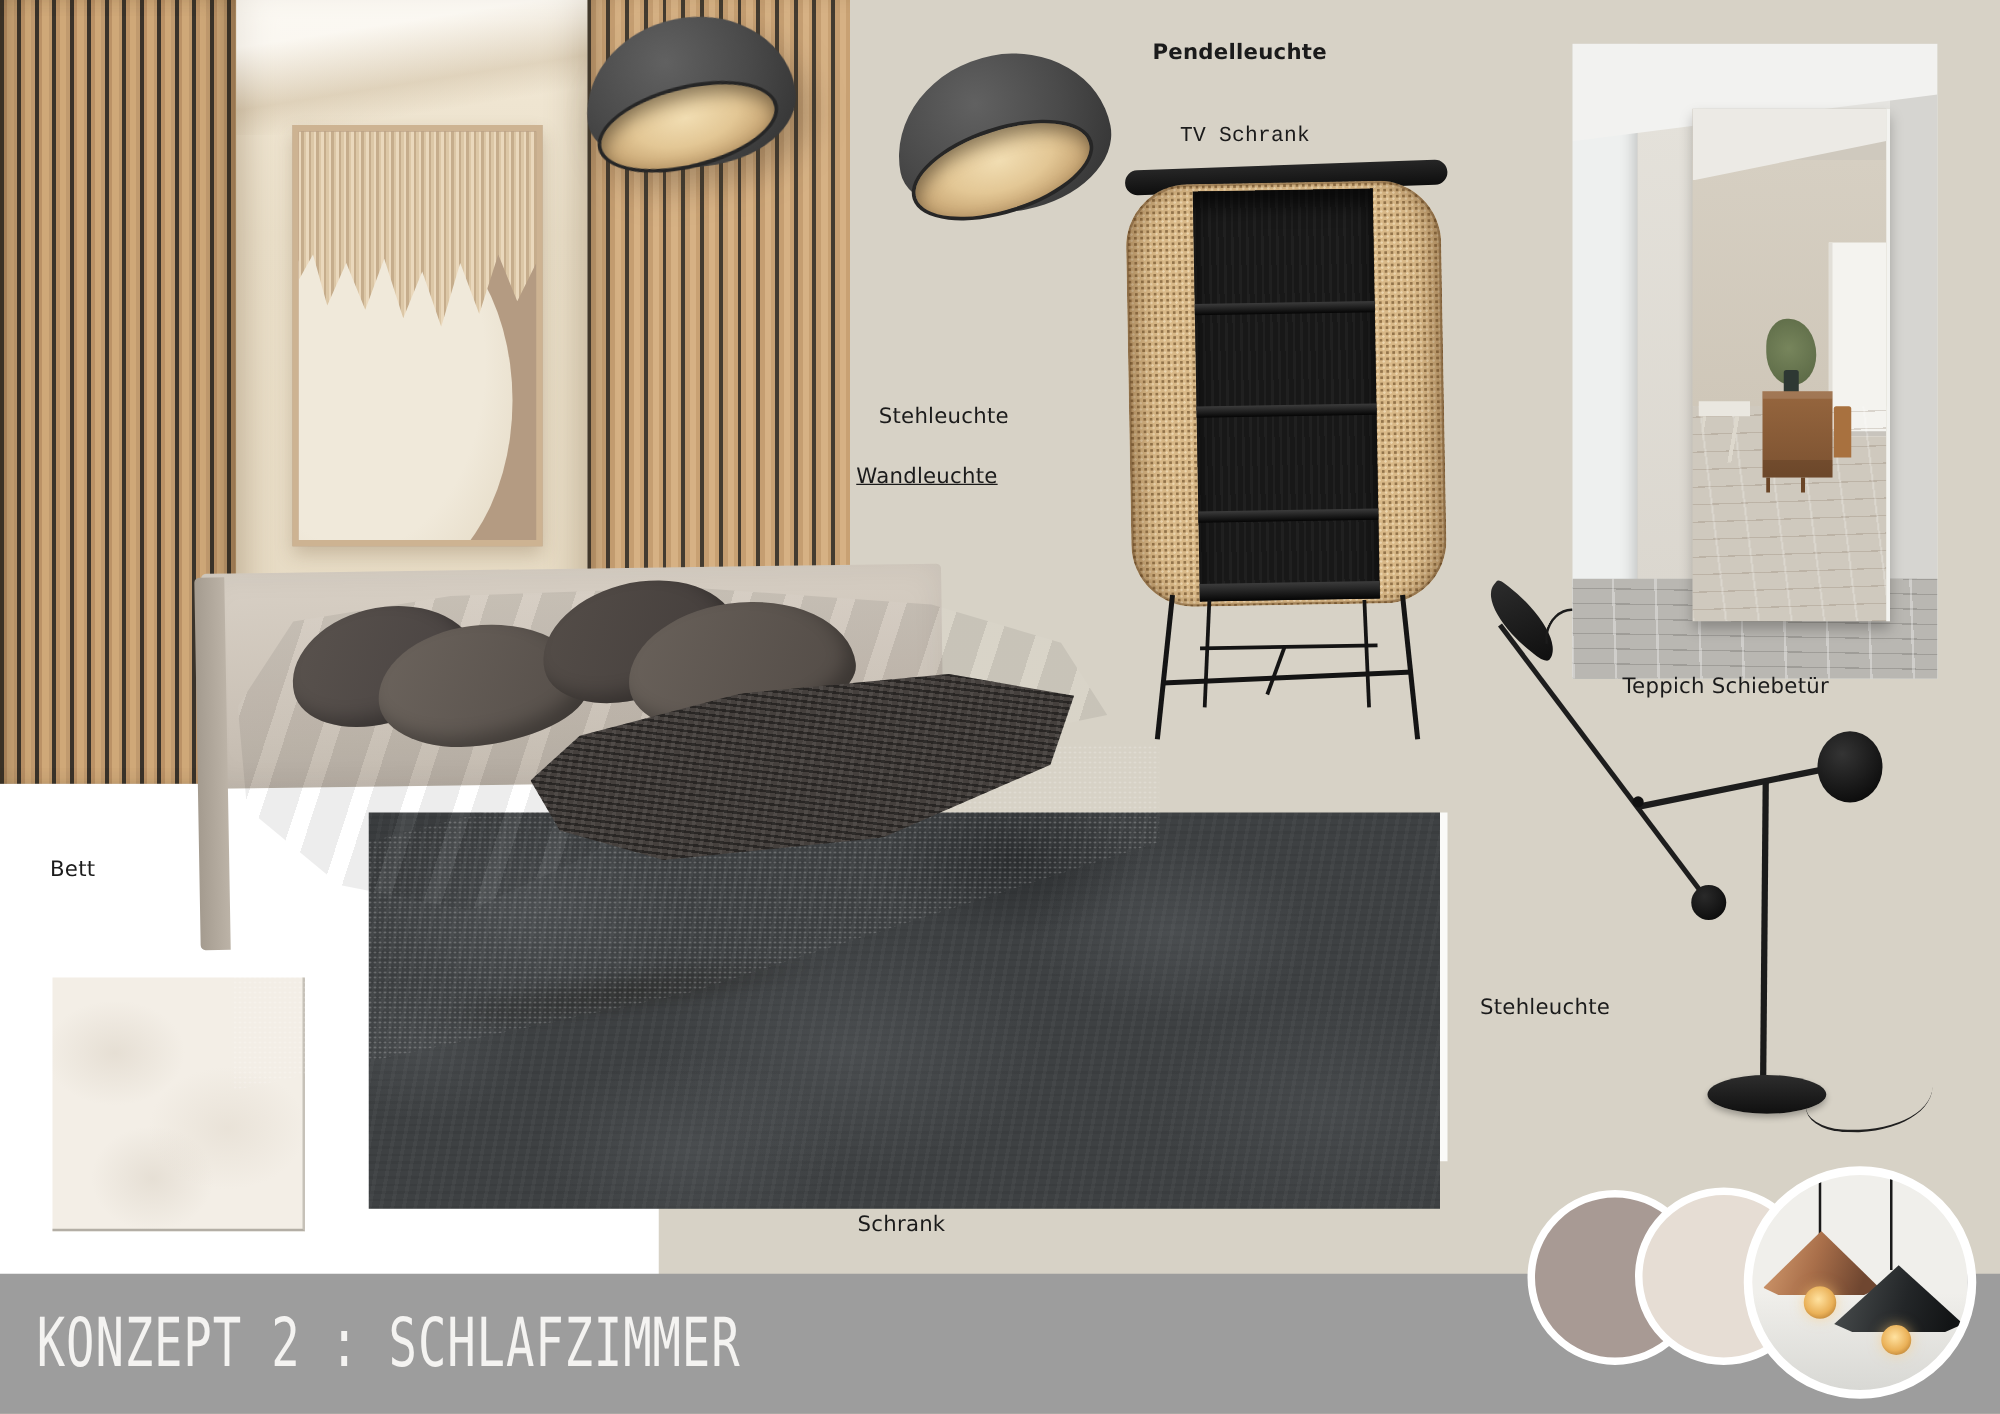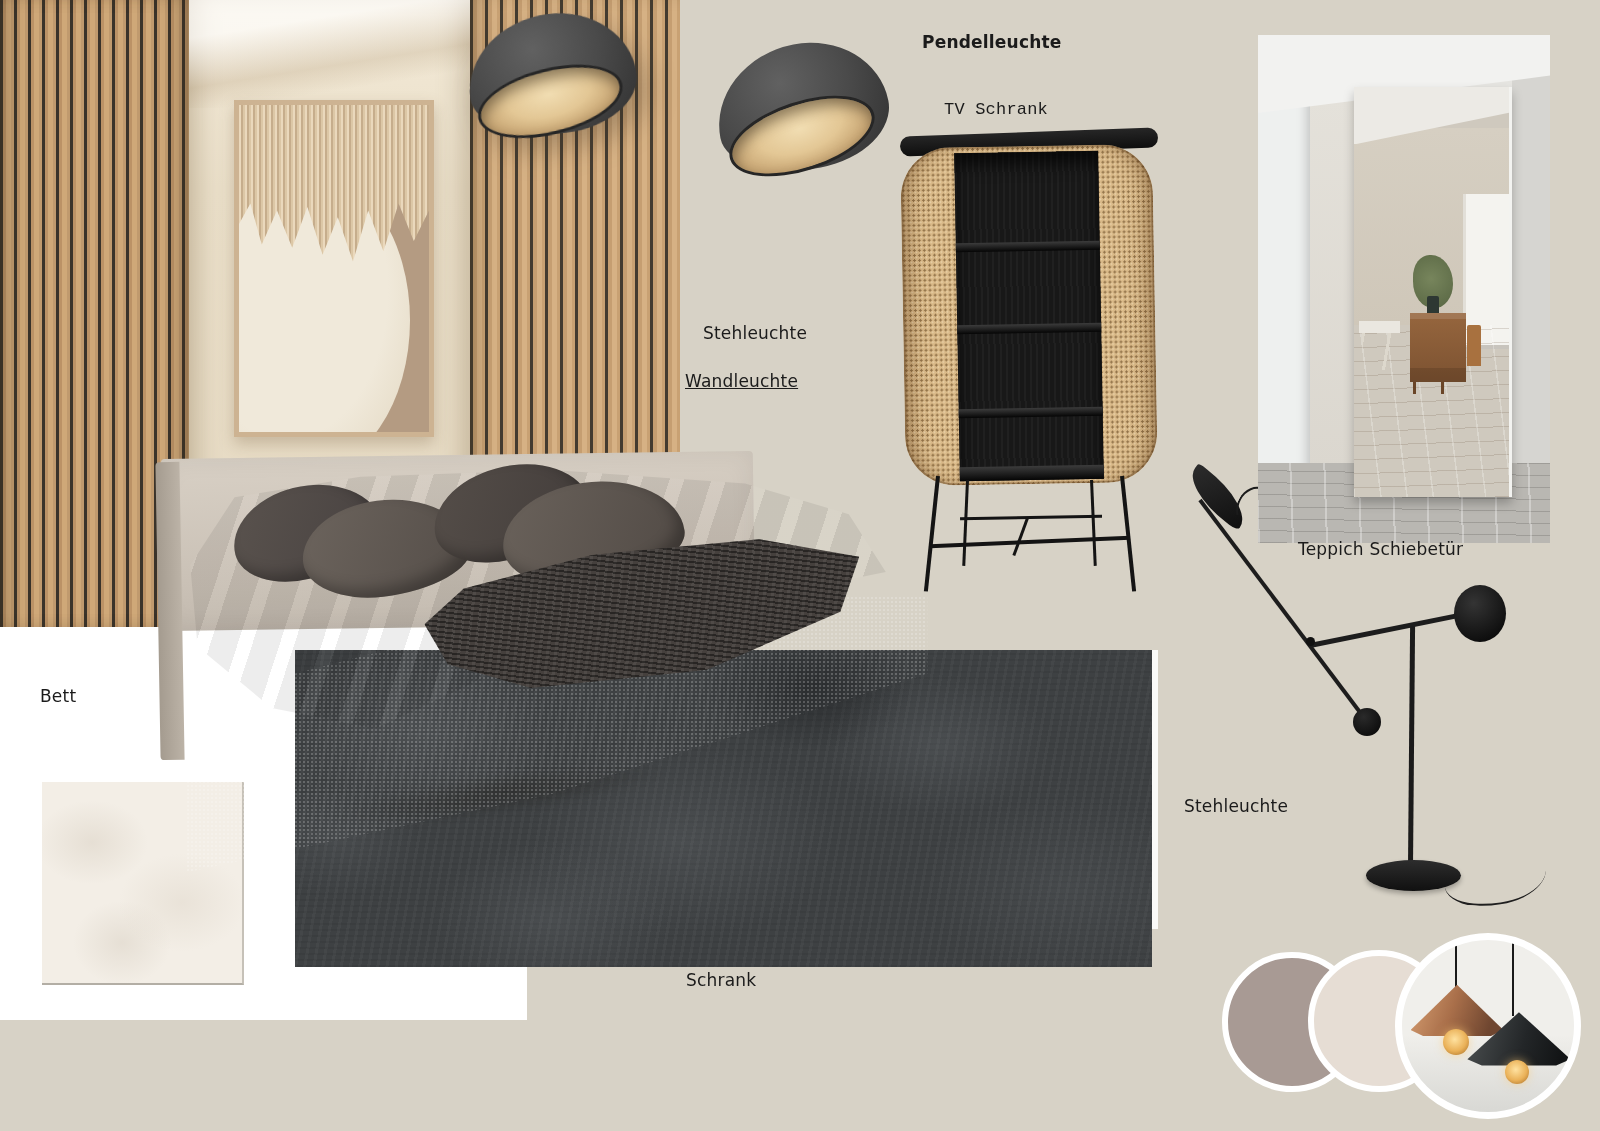--- a/index.html
+++ b/index.html
@@ -338,20 +338,23 @@
     <div class="abs fl-wire"></div>
     <div class="abs fl-arm-h"></div>
     <div class="abs fl-pivot"></div>
     <div class="abs fl-weight"></div>
     <div class="abs fl-disc"></div>
     <div class="abs fl-pole"></div>
     <div class="abs fl-base"></div>
     <div class="abs fl-cord"></div>
   </div>
 
+  <div class="abs title-bar">
+    <div class="title-text">KONZEPT 2 : SCHLAFZIMMER</div>
+  </div>
 
   <div class="circle circle-1"></div>
   <div class="circle circle-2"></div>
   <div class="circle circle-3">
     <div class="c3-cord" style="left:31%;height:28%;"></div>
     <div class="c3-cord" style="left:64%;height:44%;"></div>
     <div class="cone cone-copper"></div>
     <div class="c3-bulb" style="left:24%;top:52%;width:15%;height:15%;"></div>
     <div class="cone cone-black"></div>
     <div class="c3-bulb" style="left:60%;top:70%;width:14%;height:14%;"></div>

